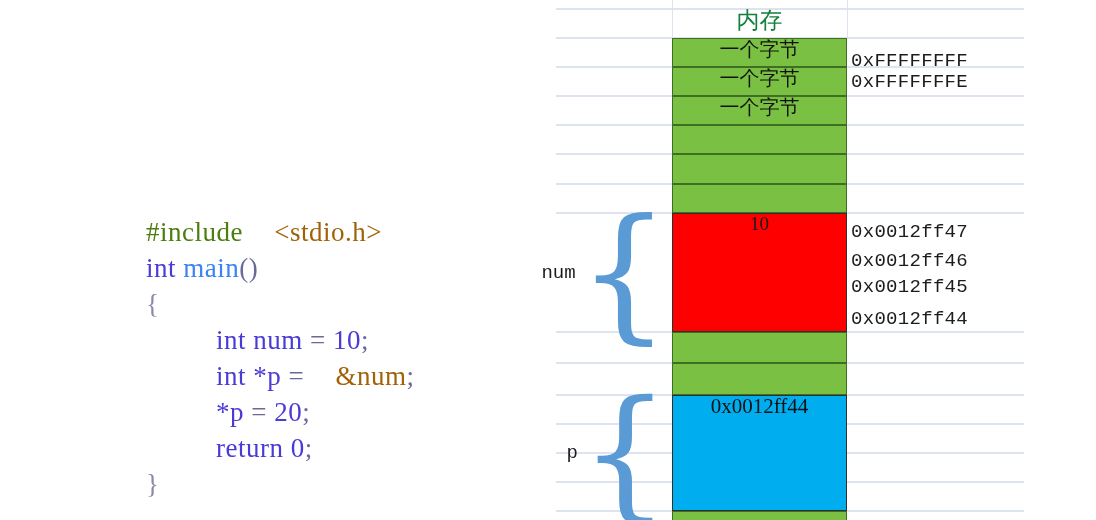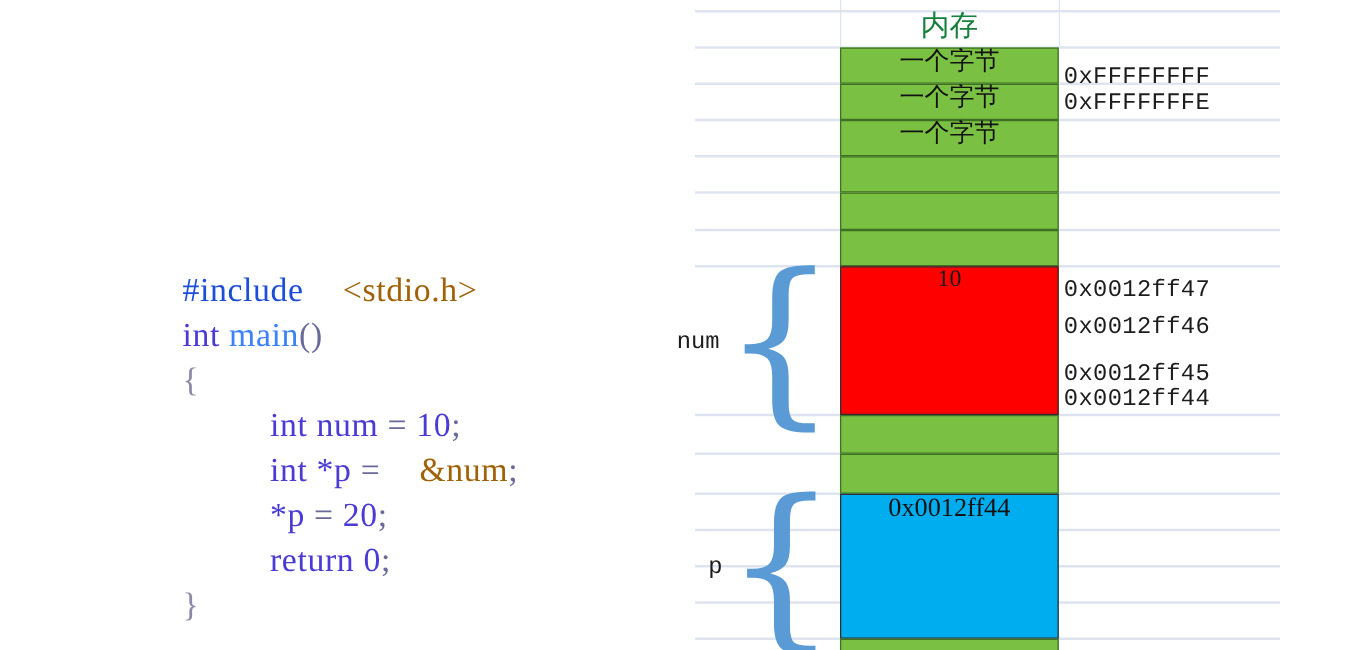--- a/index.html
+++ b/index.html
@@ -31,21 +31,21 @@
     top: 214px;
     font-family: "Liberation Serif", "DejaVu Serif", serif;
     font-size: 27px;
     line-height: 36px;
     white-space: pre;
     letter-spacing: 0.5px;
   }
   .cl { display: block; height: 36px; }
   .ind { padding-left: 70px; }
   .kw    { color: #4a3ad6; }
-  .inc   { color: #1d4ed8; }
+  .inc   { color: #4d7c0f; }
   .hdr   { color: #a16207; margin-left: 24px; }
   .fn    { color: #3b82f6; }
   .punc  { color: #6a6a9a; }
   .num-lit { color: #4a3ad6; }
   .ident { color: #4a3ad6; }
   .brace { color: #8a8aa8; }
 
   
   #sheet {
     position: absolute;
@@ -207,21 +207,21 @@
         <span class="lbl">0x0012ff44</span>
       </div>
       <div class="mcell green" style="top: 511px; height: 29px;"></div>
     </div>
 
   <div id="addr-col">
       <div class="addr" style="top: 46px;">0xFFFFFFFF</div>
       <div class="addr" style="top: 67px;">0xFFFFFFFE</div>
       <div class="addr" style="top: 217px;">0x0012ff47</div>
       <div class="addr" style="top: 246px;">0x0012ff46</div>
-      <div class="addr" style="top: 284px; text-align: right;">0x0012ff45</div>
+      <div class="addr" style="top: 272px; text-align: right;">0x0012ff45</div>
       <div class="addr" style="top: 304px;">0x0012ff44</div>
     </div>
 
   <div id="var-col">
       <div class="var-group" style="top: 213px; height: 119px; left: 560px; width: 110px;">
         <span class="var-name">num</span>
         <span class="var-brace" style="font-size: 145.18px; color: rgb(91, 155, 213);">{</span>
       </div>
       <div class="var-group" style="top: 395px; height: 116px; left: 560px; width: 110px;">
         <span class="var-name">p</span>

